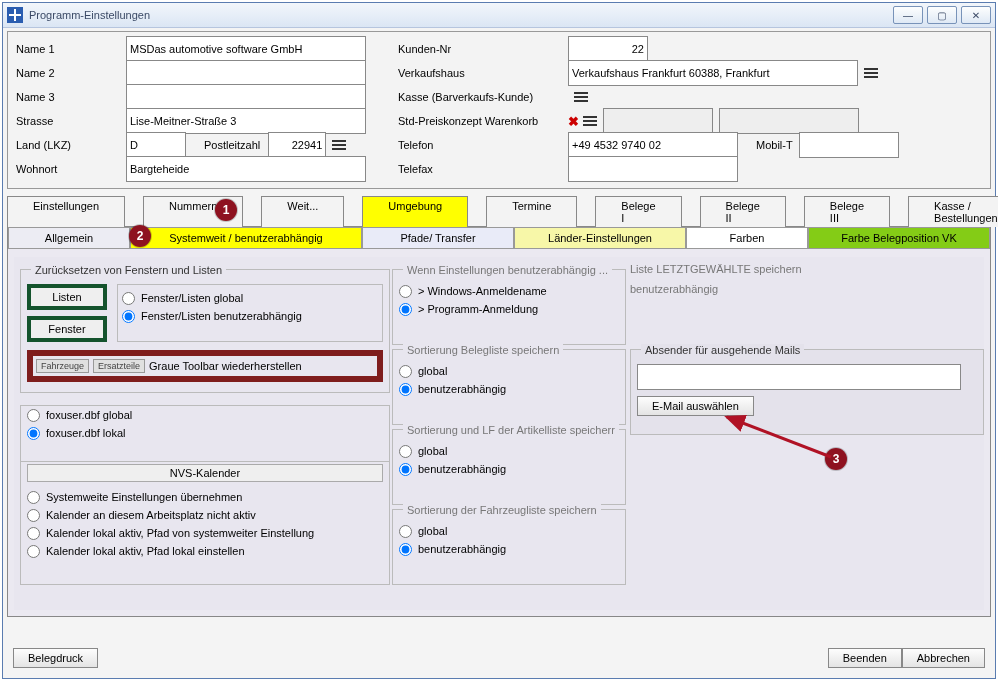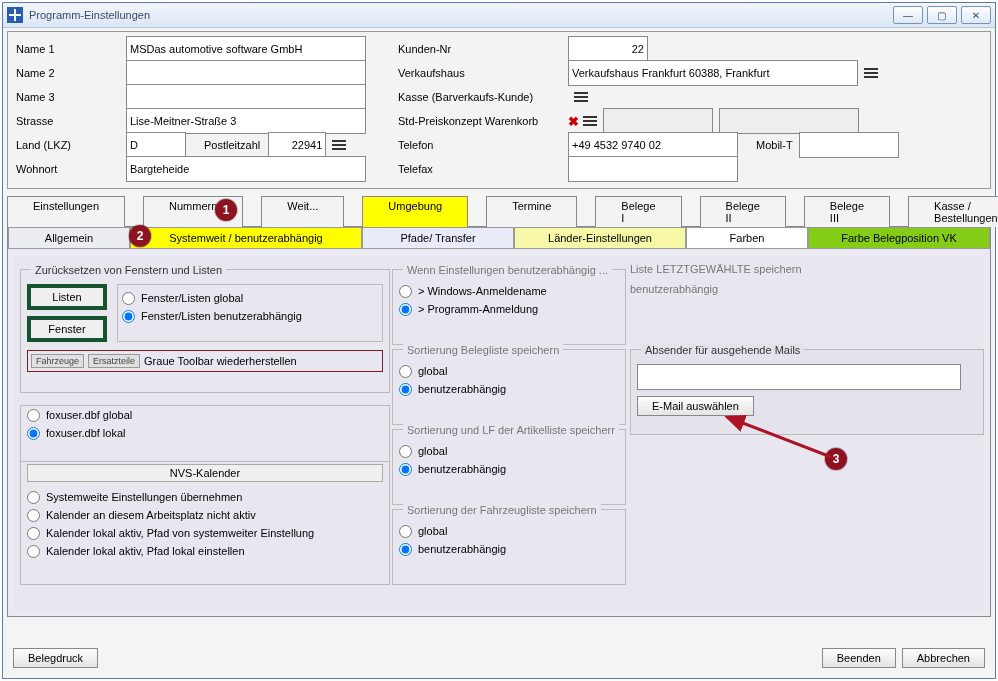--- a/index.html
+++ b/index.html
@@ -37,21 +37,21 @@
 .tab2.e{background:#fff;width:120px}
 .tab2.f{background:#84cc16;flex:1}
 .pane{position:absolute;left:6px;right:6px;top:30px;bottom:6px;background:#e8e6ef}
 .gbox{border:1px solid #bbb;background:#e8e6ef;position:absolute;padding:6px}
 .gtitle{position:relative;top:-12px;left:4px;background:#e8e6ef;padding:0 4px;display:inline-block;color:#333}
 .btn{border:1px solid #888;background:linear-gradient(#fdfdfd,#e4e4e4);padding:3px 14px;font:inherit}
 .btnflat{border:4px solid #14532d;background:#efefef;padding:3px 14px;font:inherit}
 .radio{display:flex;align-items:center;gap:6px;height:18px}
 .radio input{margin:0}
 .mini{font-size:9px;color:#444;border:1px solid #999;background:#e0e0e0;padding:1px 4px;margin-right:4px}
-.footer{position:absolute;left:0;right:0;bottom:0;display:flex;padding:6px;gap:6px}
+.footer{position:absolute;left:0;right:0;bottom:0;display:flex;padding:6px;}
 .footer .spacer{flex:1}
 .smalltxt{color:#777}
 .balloon{position:absolute;width:22px;height:22px;border-radius:50%;background:#8e1220;color:#fff;font-weight:bold;display:flex;align-items:center;justify-content:center;font-size:12px;box-shadow:0 0 0 1px rgba(0,0,0,.2)}
 .arrow{position:absolute}
 .arrow svg{overflow:visible}
 </style>
 </head>
 <body>
 
 <div class="outer">
@@ -188,21 +188,21 @@
               <label class="radio">
                     <input type="radio" name="fl" style="">
                     <span>Fenster/Listen global</span>
                   </label>
               <label class="radio">
                     <input type="radio" name="fl" checked="" style="">
                     <span>Fenster/Listen benutzerabhängig</span>
                   </label>
             </div>
           </div>
-          <div style="border:1px solid #7f1d1d;padding:3px;margin-top:8px;display:flex;align-items:center">
+          <div style="border:6px solid #7f1d1d;padding:3px;margin-top:8px;display:flex;align-items:center">
             <span class="mini">Fahrzeuge</span>
             <span class="mini">Ersatzteile</span>
             <span>Graue Toolbar wiederherstellen</span>
           </div>
         </div>
 
         <div class="gbox" style="left:6px;top:148px;width:356px;height:44px">
           <label class="radio" style="margin-top:-6px">
                 <input type="radio" name="fox" style="">
                 <span>foxuser.dbf global</span>

